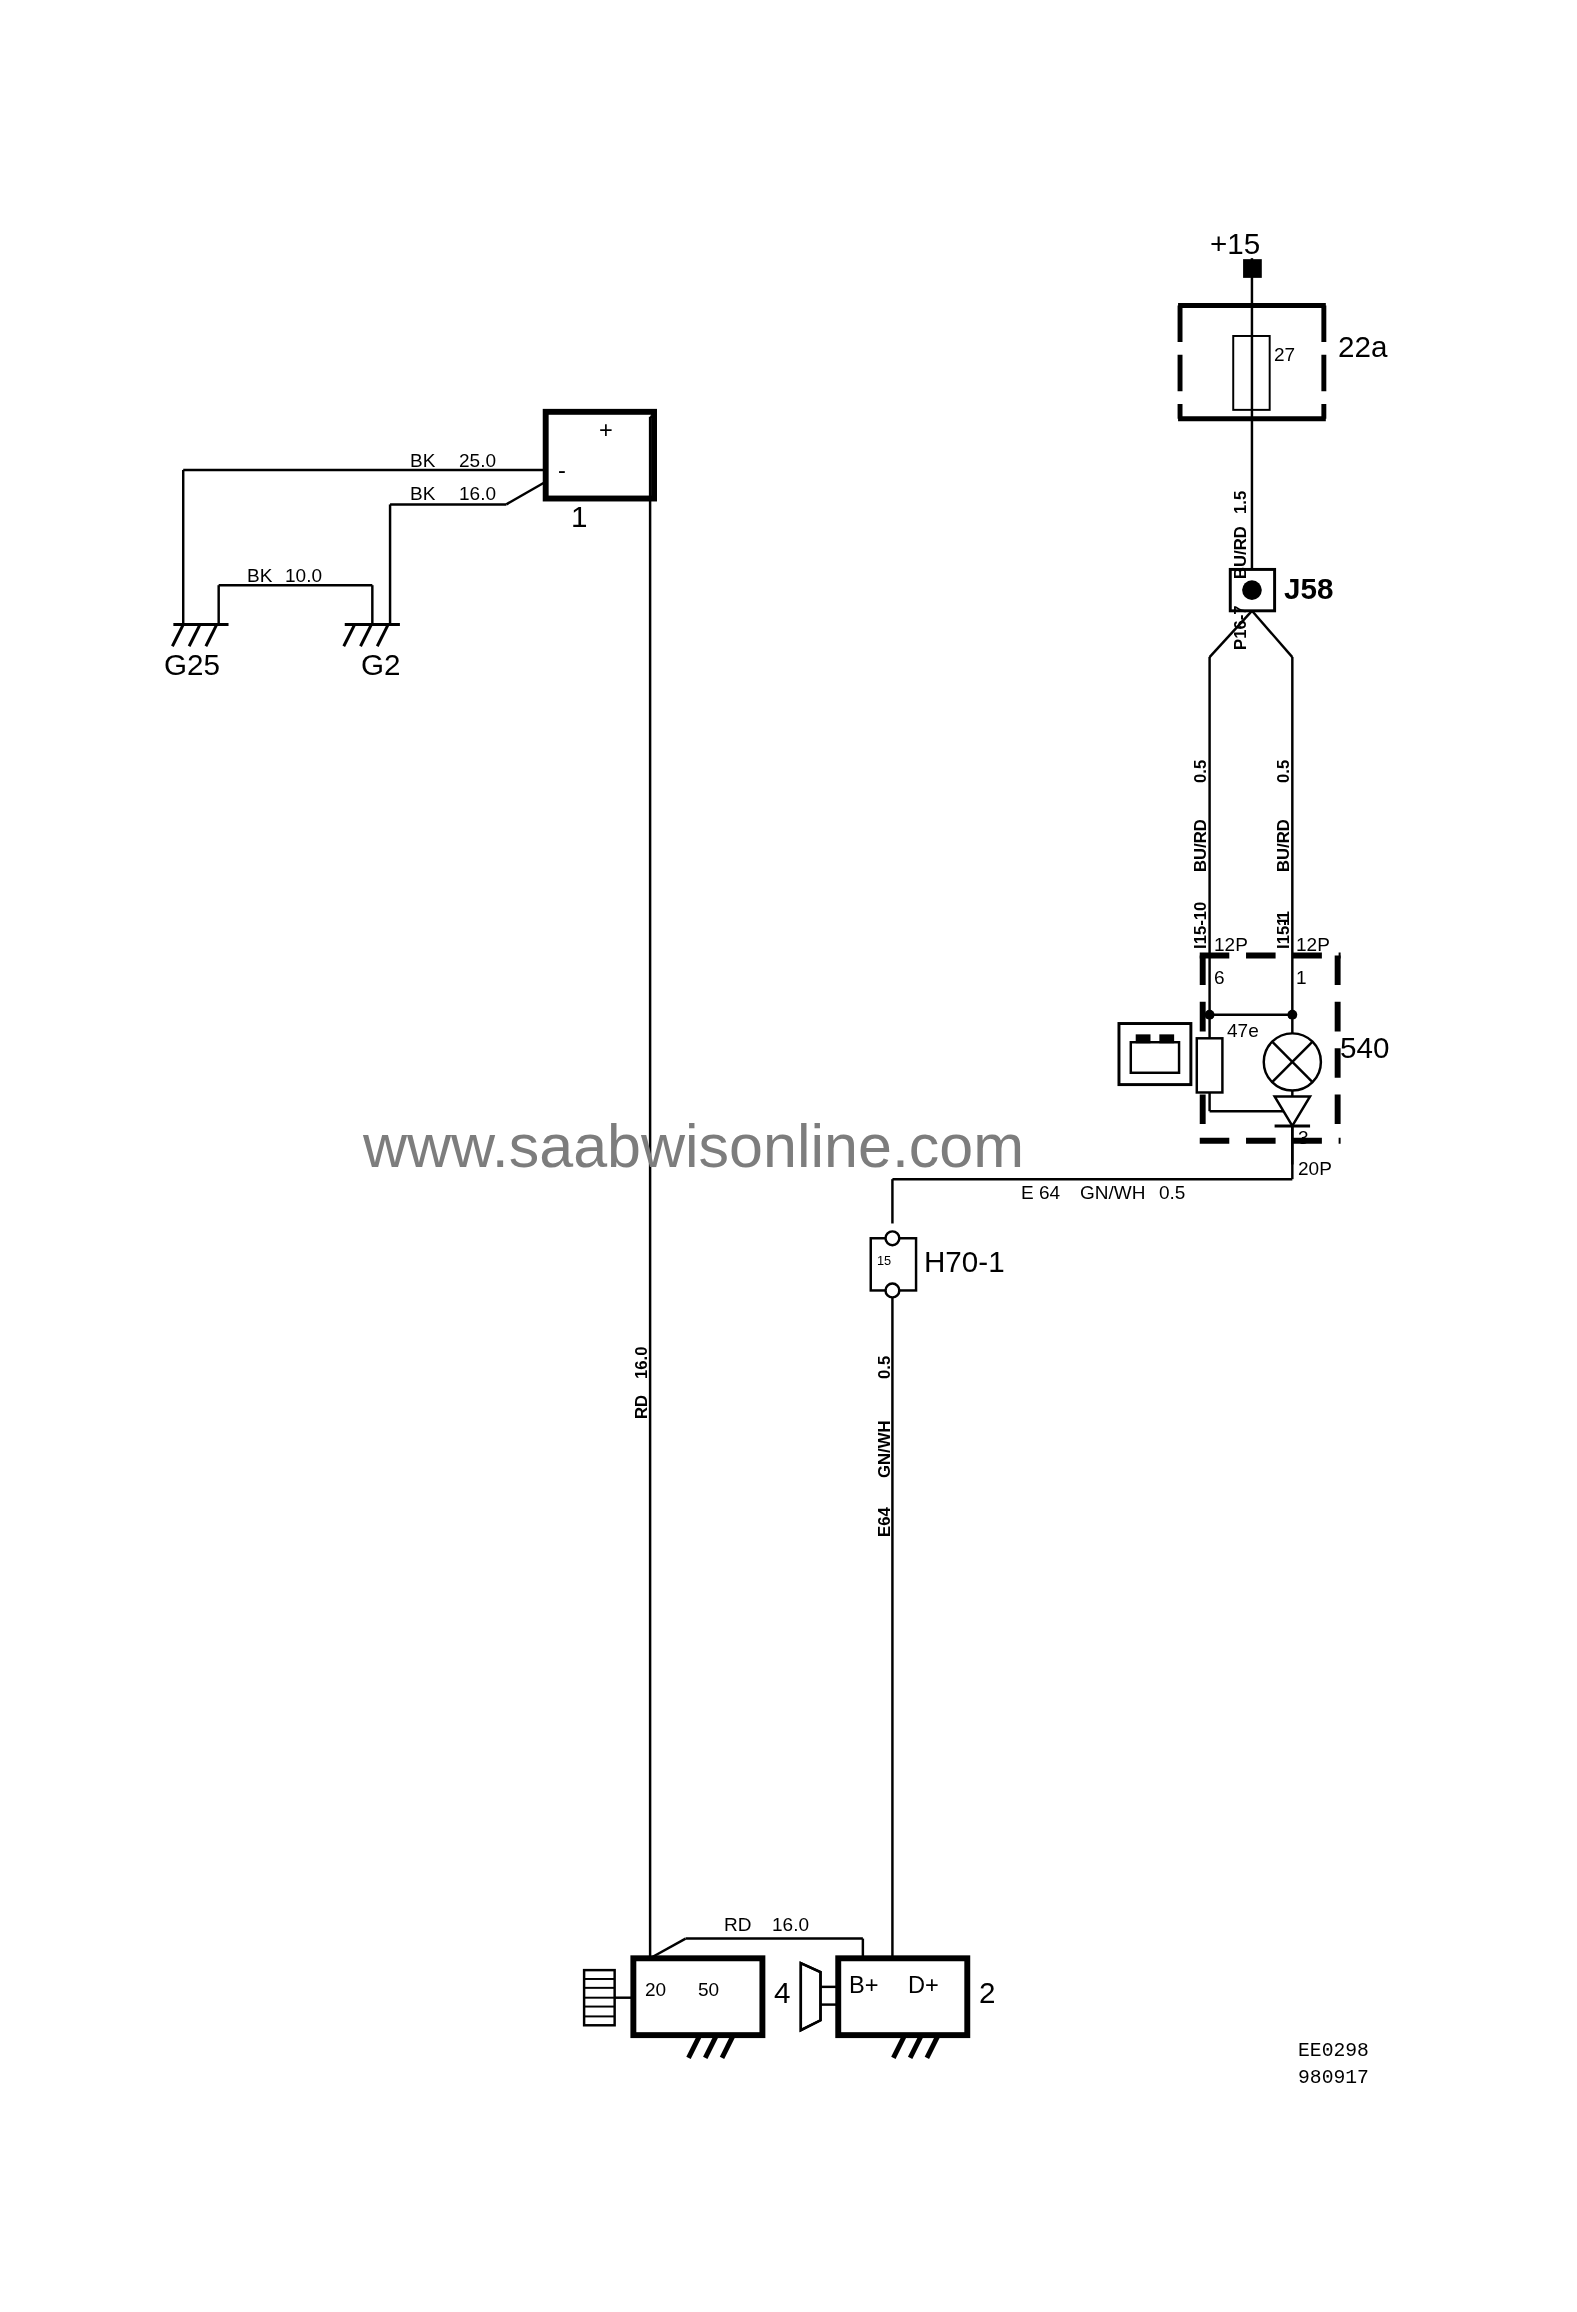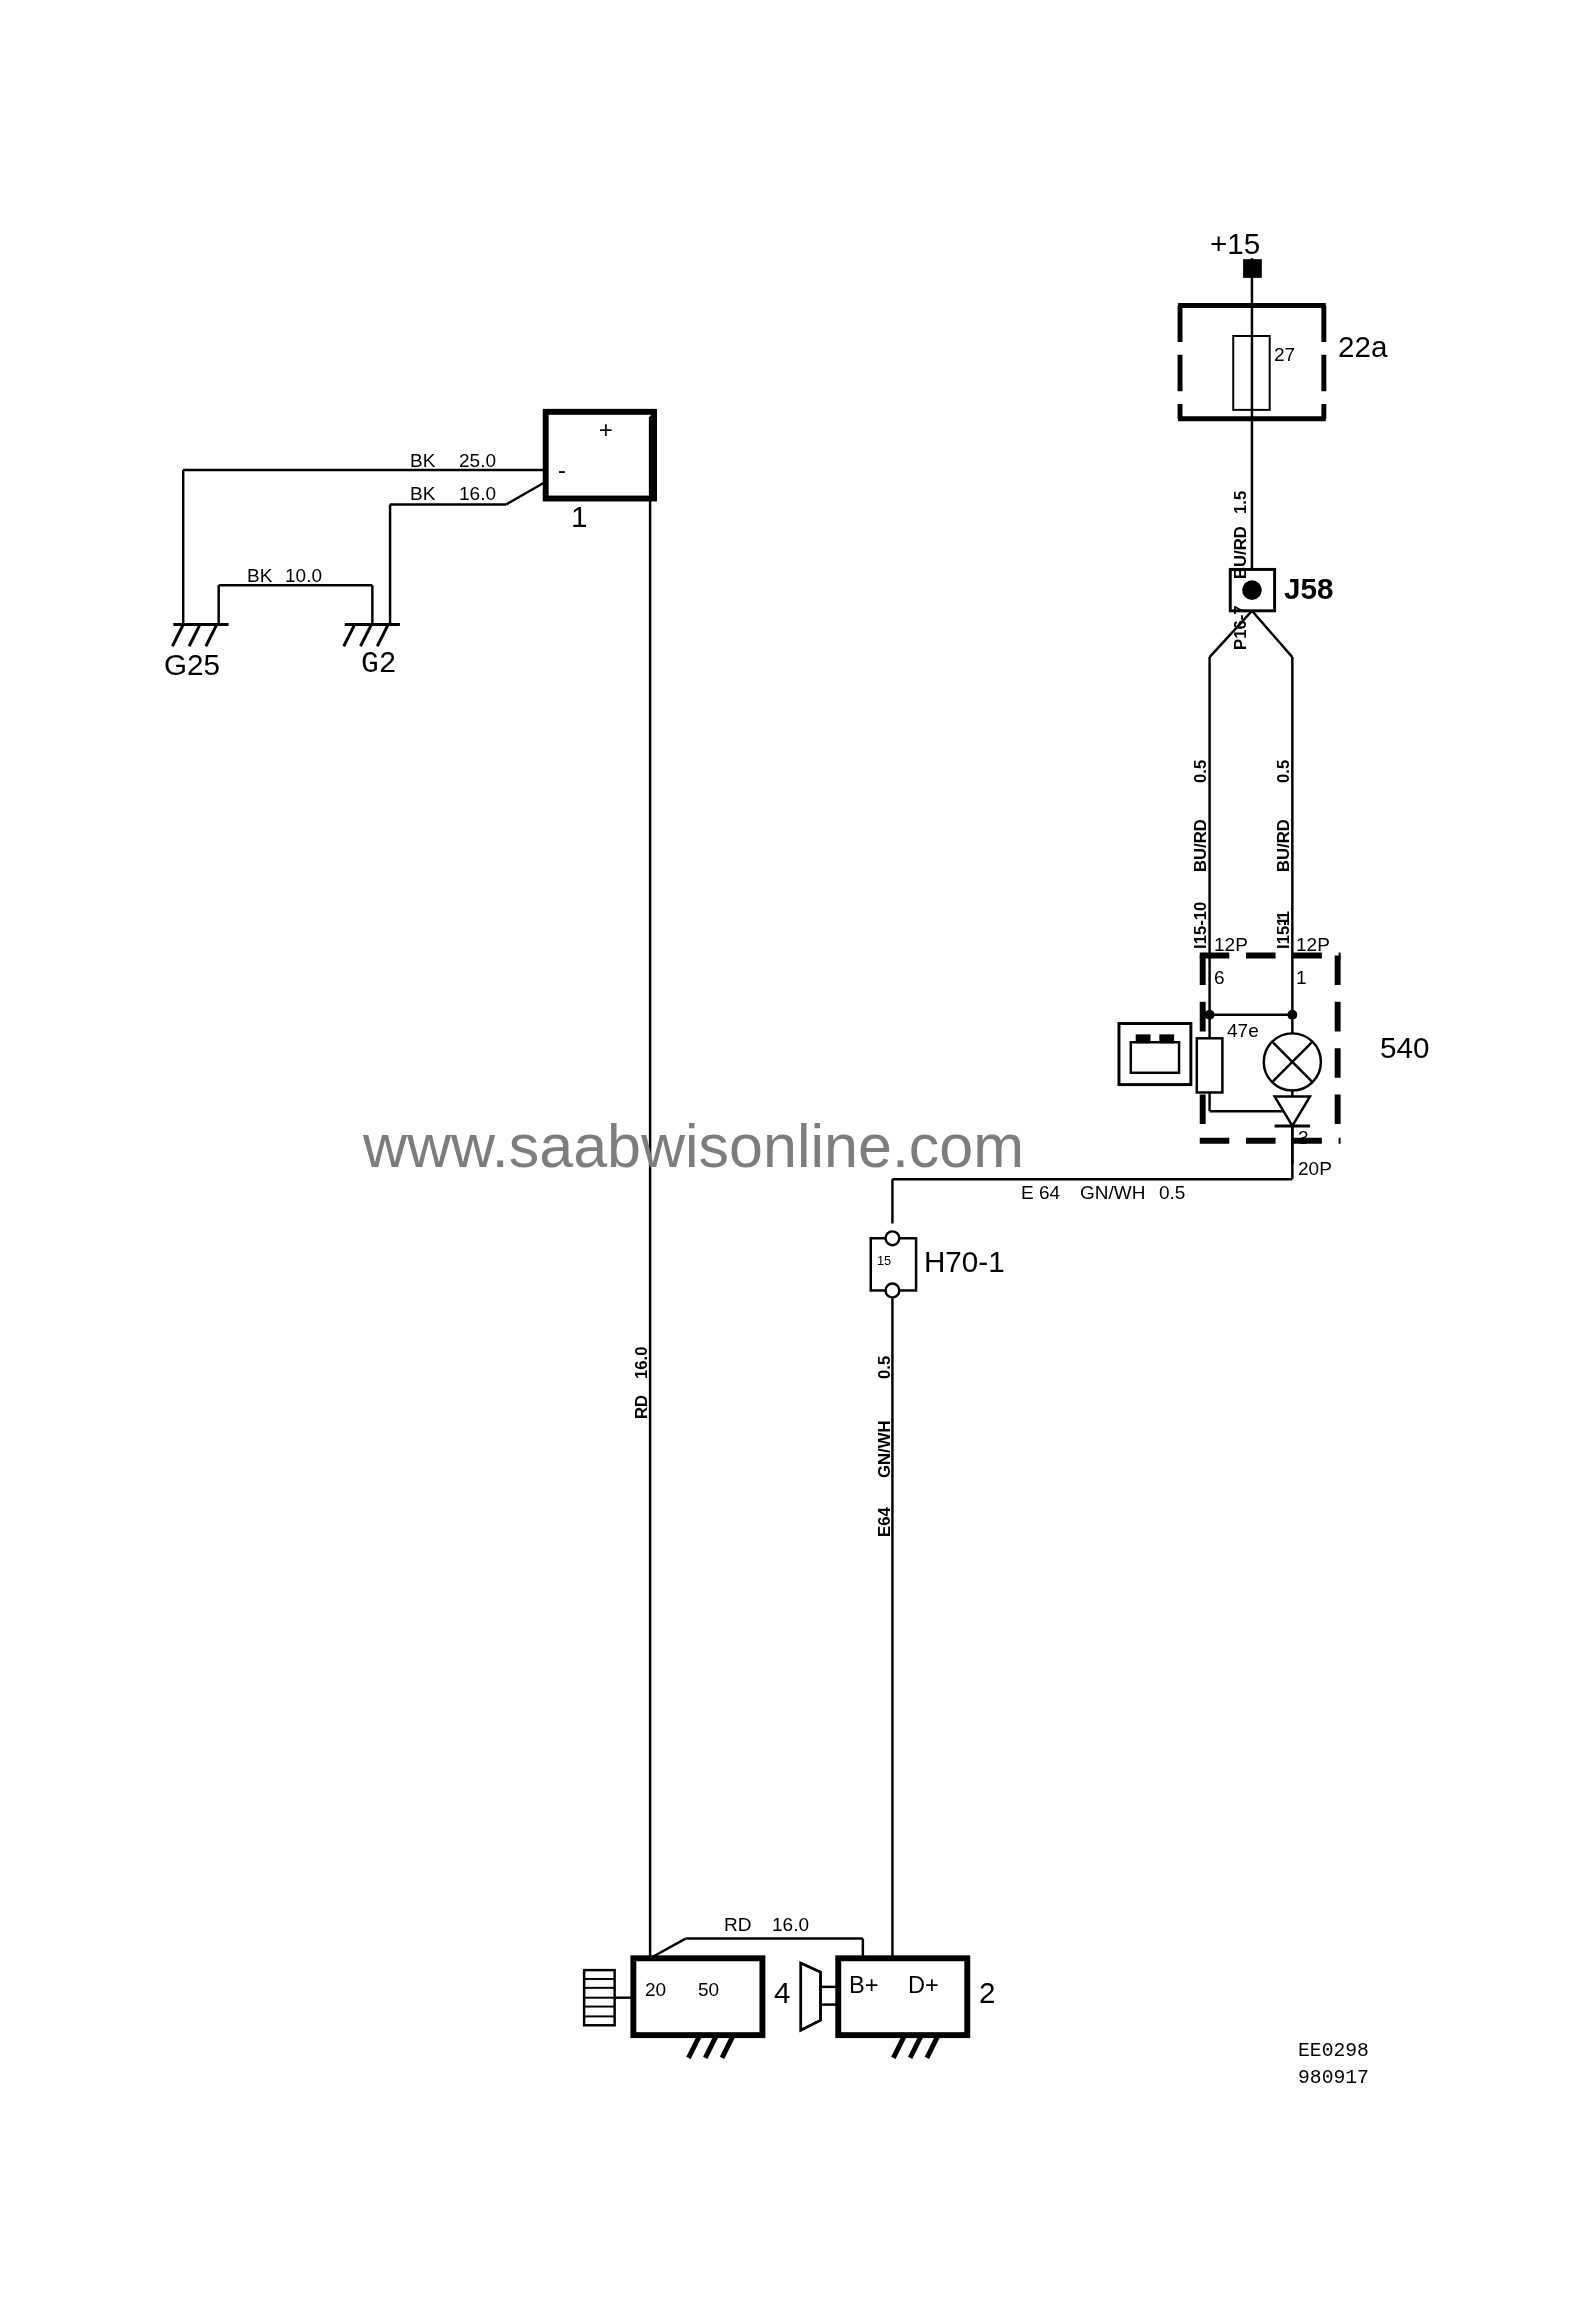--- a/index.html
+++ b/index.html
@@ -219,21 +219,21 @@
   <div class="lbl lbl-sm rot" style="left:1276px; top:926px;">1</div>
   <div class="lbl lbl-sm rot" style="left:1276px; top:949px;">I15-1</div>
 
   <div class="lbl lbl-tiny" style="left:1214px; top:935px;">12P</div>
   <div class="lbl lbl-tiny" style="left:1296px; top:935px;">12P</div>
   <div class="lbl lbl-tiny" style="left:1214px; top:968px;">6</div>
   <div class="lbl lbl-tiny" style="left:1296px; top:968px;">1</div>
   <div class="lbl lbl-tiny" style="left:1227px; top:1021px;">47e</div>
   <div class="lbl lbl-tiny" style="left:1298px; top:1128px;">3</div>
   <div class="lbl lbl-tiny" style="left:1298px; top:1150px;margin-top:9px;">20P</div>
-  <div class="lbl lbl-big" style="left:1380px; top:1033px;">540</div>
+  <div class="lbl lbl-big" style="left:1340px; top:1033px;">540</div>
 
   <div class="lbl lbl-tiny" style="left:1021px; top:1183px;">E 64</div>
   <div class="lbl lbl-tiny" style="left:1080px; top:1183px;">GN/WH</div>
   <div class="lbl lbl-tiny" style="left:1159px; top:1183px;">0.5</div>
 
   <div class="lbl lbl-xtiny" style="left:877px; top:1255px;">15</div>
   <div class="lbl lbl-big" style="left:924px; top:1247px;">H70-1</div>
 
   <div class="lbl lbl-sm rot" style="left:877px; top:1379px;">0.5</div>
   <div class="lbl lbl-sm rot" style="left:877px; top:1478px;">GN/WH</div>
@@ -246,21 +246,21 @@
   <div class="lbl lbl-tiny" style="left:410px; top:451px;">BK</div>
   <div class="lbl lbl-tiny" style="left:459px; top:451px;">25.0</div>
 
   <div class="lbl lbl-tiny" style="left:410px; top:484px;">BK</div>
   <div class="lbl lbl-tiny" style="left:459px; top:484px;">16.0</div>
 
   <div class="lbl lbl-tiny" style="left:247px; top:566px;">BK</div>
   <div class="lbl lbl-tiny" style="left:285px; top:566px;">10.0</div>
 
   <div class="lbl lbl-big" style="left:164px; top:650px;">G25</div>
-  <div class="lbl lbl-big" style="left:361px; top:650px;font-family:Liberation Mono, monospace;">G2</div>
+  <div class="lbl lbl-big" style="left:361px; top:650px;">G2</div>
 
   <div class="lbl lbl-sm rot" style="left:634px; top:1419px;">RD</div>
   <div class="lbl lbl-sm rot" style="left:634px; top:1379px;">16.0</div>
 
   <div class="lbl lbl-tiny" style="left:724px; top:1915px;">RD</div>
   <div class="lbl lbl-tiny" style="left:772px; top:1915px;">16.0</div>
 
   <div class="lbl lbl-tiny" style="left:645px; top:1980px;">20</div>
   <div class="lbl lbl-tiny" style="left:698px; top:1980px;">50</div>
   <div class="lbl lbl-big" style="left:774px; top:1978px;">4</div>

